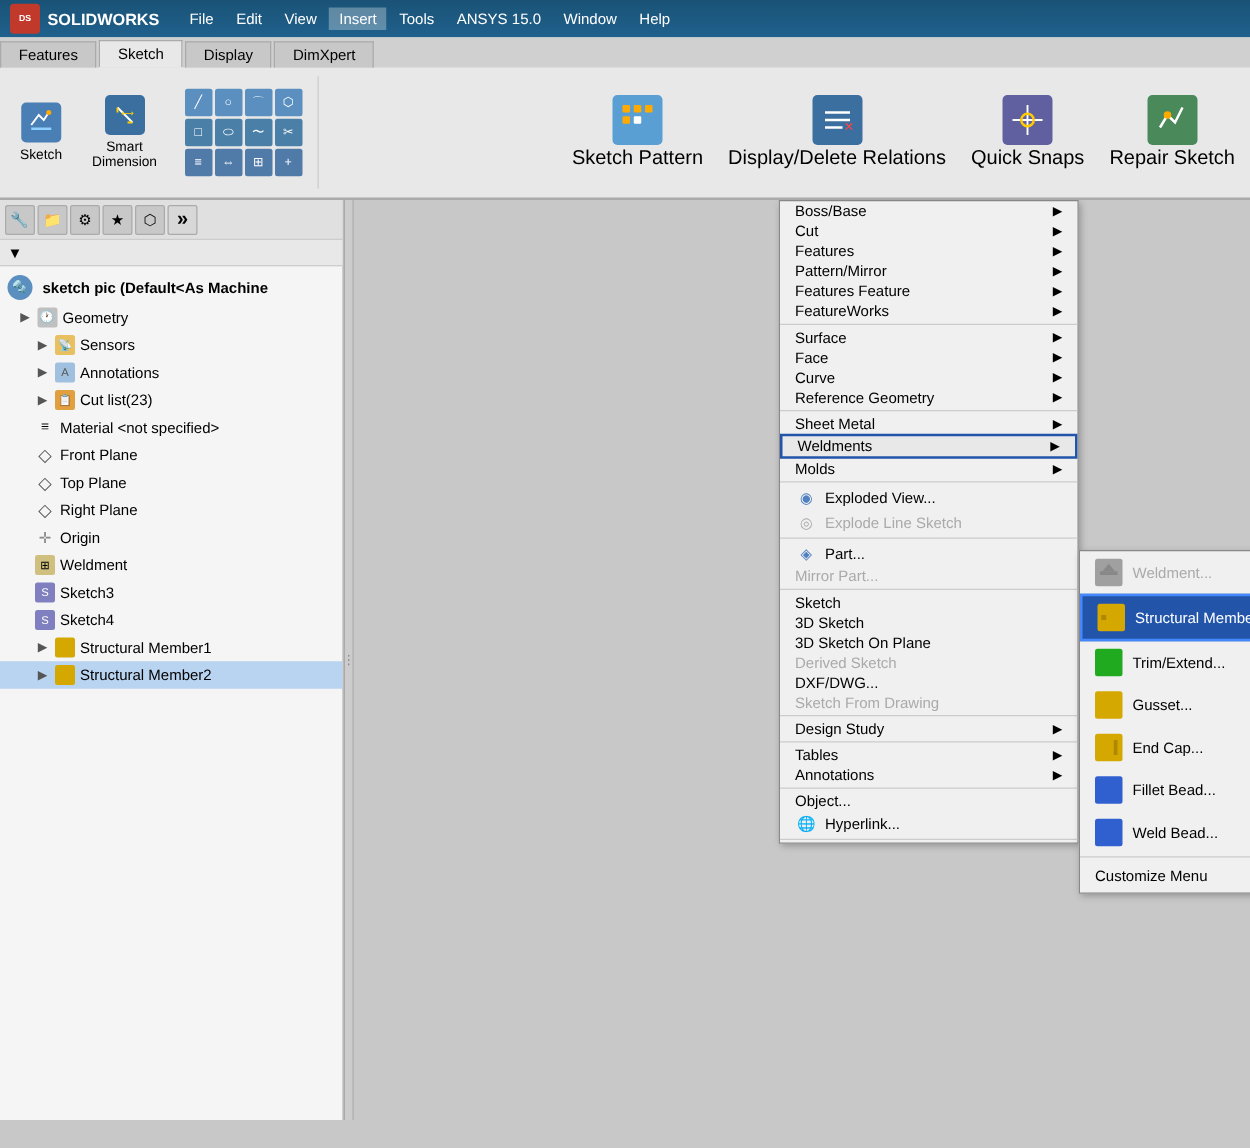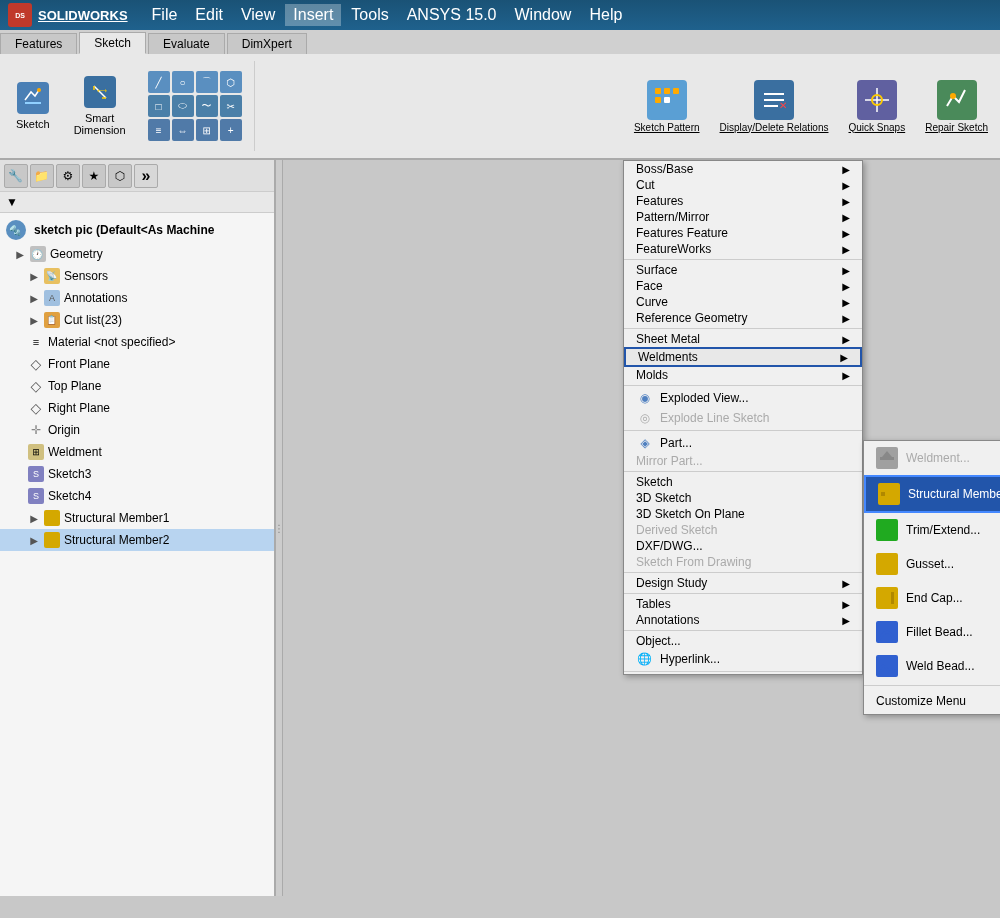--- a/index.html
+++ b/index.html
@@ -36,21 +36,21 @@
       margin-right: 6px;
     }
     .title-bar-menus {
       display: flex;
       margin-left: 8px;
       gap: 2px;
     }
     .title-bar-menu-item {
       padding: 2px 8px;
       color: white;
-      font-size: 16px;
+      font-size: 12px;
       cursor: pointer;
     }
     .title-bar-menu-item.active {
       background: rgba(255,255,255,0.3);
     }
 
     
     .ribbon {
       height: 130px;
       background: #e8e8e8;
@@ -152,24 +152,23 @@
       background: #5a9fd4;
       border-radius: 4px;
       display: flex;
       align-items: center;
       justify-content: center;
       color: white;
       font-size: 18px;
       margin-bottom: 2px;
     }
     .ribbon-right-btn .lbl {
-      font-size: 10px;
+      font-size: 16px;
       text-align: right;
       line-height: 1.1;
-      text-decoration: underline;
     }
 
     
     .main-area {
       display: flex;
       height: calc(918px - 30px - 22px - 130px);
     }
 
     
     .left-panel {
@@ -410,38 +409,38 @@
       color: #000;
     }
   </style>
 </head>
 <body>
 
 <div class="title-bar">
   <div class="sw-logo">
     <span style="font-size:7px;font-weight:bold;">DS</span>
   </div>
-  <span style="font-weight:bold;font-size:13px;margin-right:8px;text-decoration:underline;">SOLIDWORKS</span>
+  <span style="font-weight:bold;font-size:13px;margin-right:8px;">SOLIDWORKS</span>
   <div class="title-bar-menus">
     <span class="title-bar-menu-item">File</span>
     <span class="title-bar-menu-item">Edit</span>
     <span class="title-bar-menu-item">View</span>
     <span class="title-bar-menu-item active">Insert</span>
     <span class="title-bar-menu-item">Tools</span>
     <span class="title-bar-menu-item">ANSYS 15.0</span>
     <span class="title-bar-menu-item">Window</span>
     <span class="title-bar-menu-item">Help</span>
   </div>
 </div>
 
 <div class="ribbon">
   <div class="ribbon-tabs">
     <div class="ribbon-tab">Features</div>
     <div class="ribbon-tab active">Sketch</div>
-    <div class="ribbon-tab">Evaluate</div>
+    <div class="ribbon-tab">Display</div>
     <div class="ribbon-tab">DimXpert</div>
   </div>
   <div class="ribbon-content">
 
     <div class="ribbon-btn">
       <div class="icon-box">
         <svg width="20" height="20" viewBox="0 0 20 20">
           <rect x="2" y="14" width="16" height="2" fill="#90d0ff"></rect>
           <polyline points="2,12 8,4 12,8 16,2" stroke="white" stroke-width="1.5" fill="none"></polyline>
           <circle cx="16" cy="2" r="2" fill="#ffaa00"></circle>

